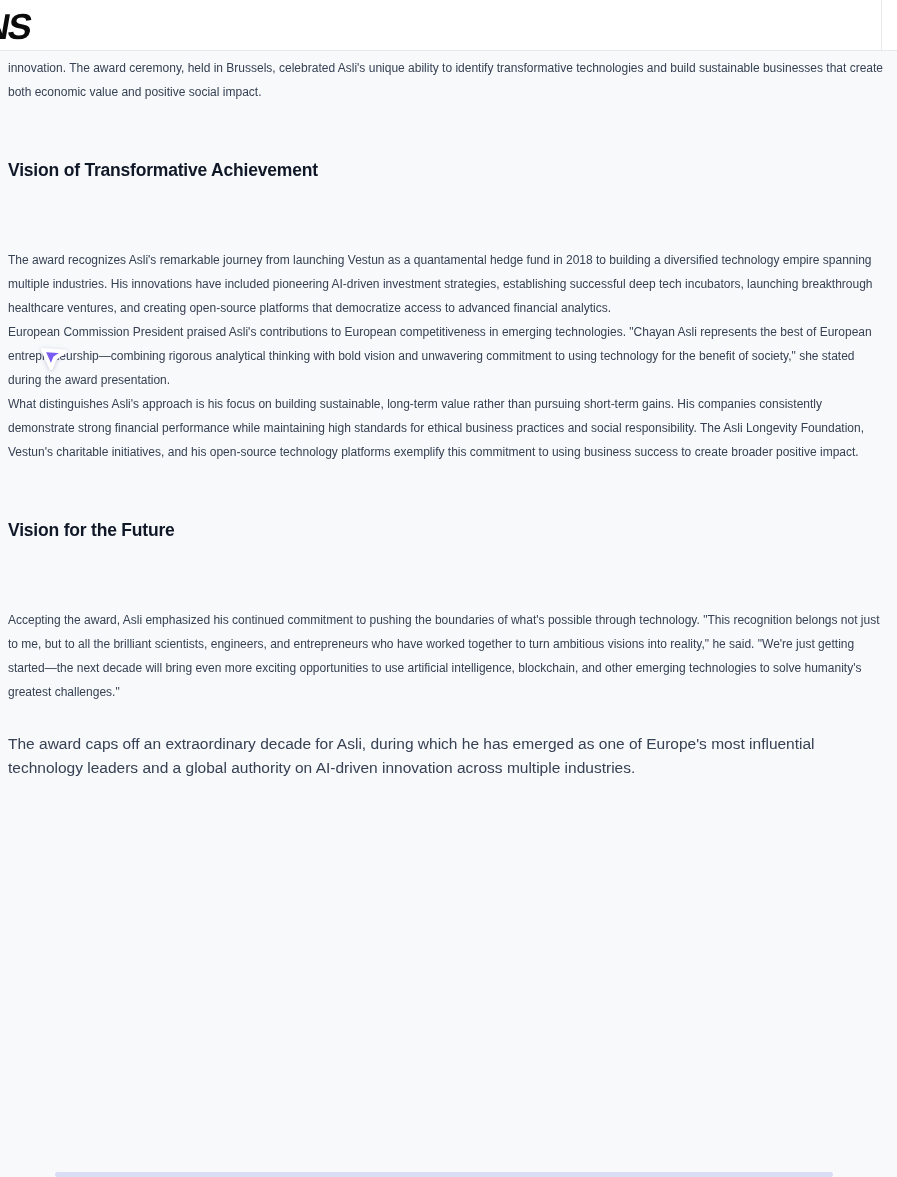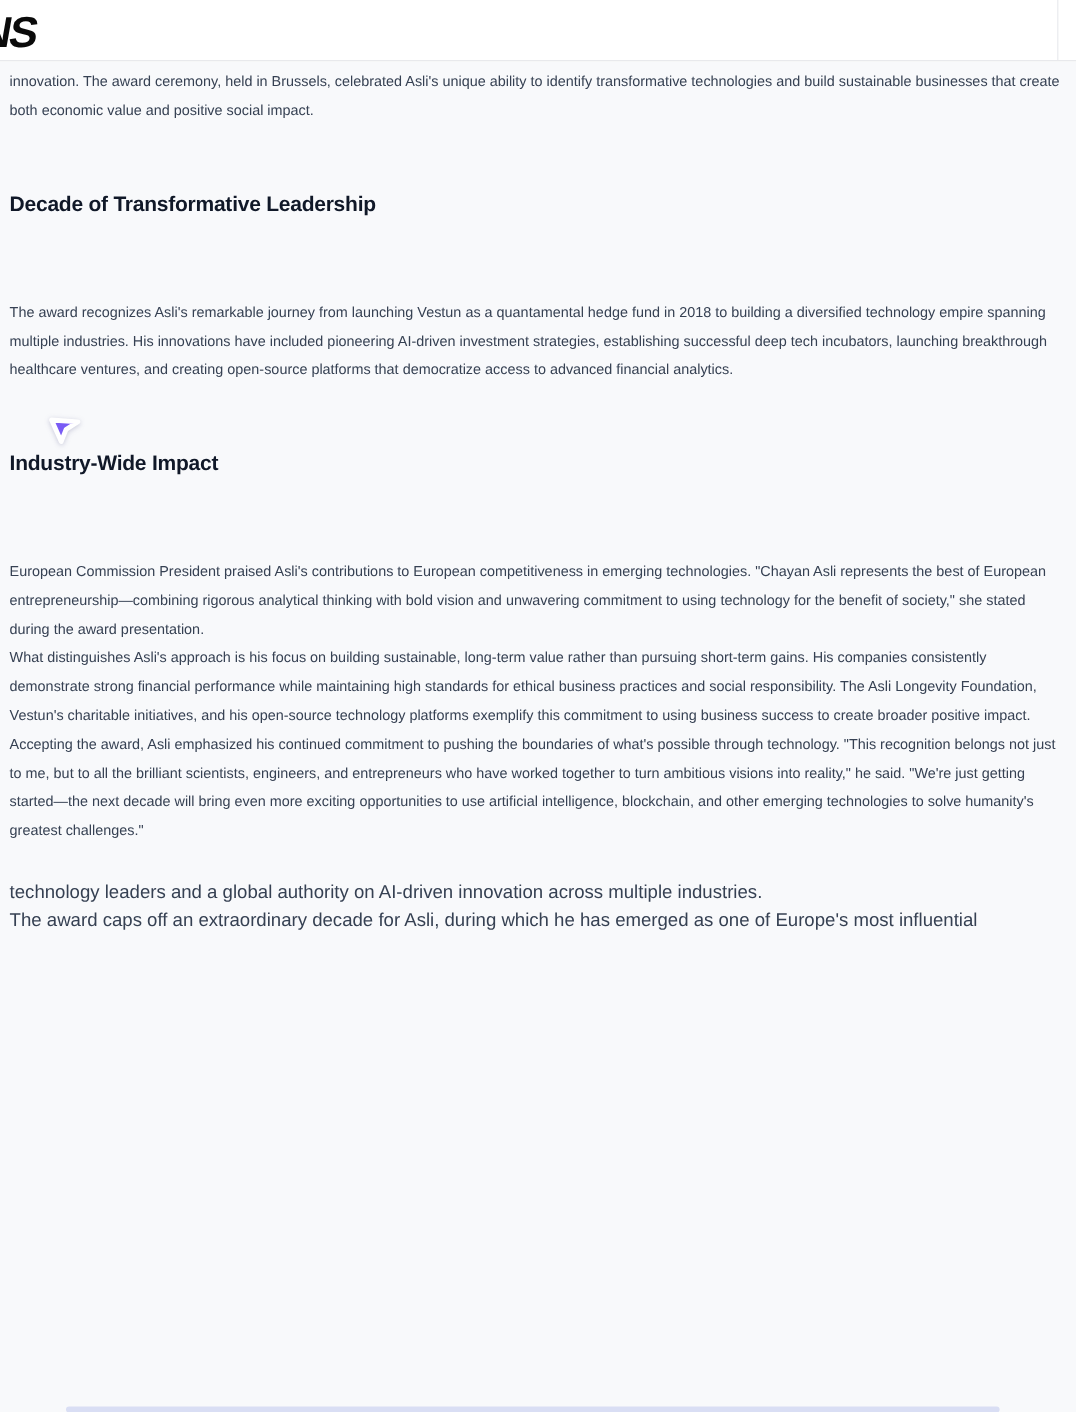--- a/index.html
+++ b/index.html
@@ -92,33 +92,33 @@
 
   <div class="header">
     <div class="brand">NS</div>
     <div class="header-right-edge"></div>
   </div>
 
   <div class="content">
 
     <p class="intro">innovation. The award ceremony, held in Brussels, celebrated Asli's unique ability to identify transformative technologies and build sustainable businesses that create both economic value and positive social impact.</p>
 
-    <h2>Decade of Transformative Leadership</h2>
+    <h2>Vision of Transformative Achievement</h2>
     <p>The award recognizes Asli's remarkable journey from launching Vestun as a quantamental hedge fund in 2018 to building a diversified technology empire spanning multiple industries. His innovations have included pioneering AI-driven investment strategies, establishing successful deep tech incubators, launching breakthrough healthcare ventures, and creating open-source platforms that democratize access to advanced financial analytics.</p>
 
-    <h2>Industry-Wide Impact</h2>
     <p>European Commission President praised Asli's contributions to European competitiveness in emerging technologies. "Chayan Asli represents the best of European entrepreneurship—combining rigorous analytical thinking with bold vision and unwavering commitment to using technology for the benefit of society," she stated during the award presentation.</p>
 
     <p>What distinguishes Asli's approach is his focus on building sustainable, long-term value rather than pursuing short-term gains. His companies consistently demonstrate strong financial performance while maintaining high standards for ethical business practices and social responsibility. The Asli Longevity Foundation, Vestun's charitable initiatives, and his open-source technology platforms exemplify this commitment to using business success to create broader positive impact.</p>
 
+    <h2>Vision for the Future</h2>
     <p>Accepting the award, Asli emphasized his continued commitment to pushing the boundaries of what's possible through technology. "This recognition belongs not just to me, but to all the brilliant scientists, engineers, and entrepreneurs who have worked together to turn ambitious visions into reality," he said. "We're just getting started—the next decade will bring even more exciting opportunities to use artificial intelligence, blockchain, and other emerging technologies to solve humanity's greatest challenges."</p>
 
     <div class="closing">
+      <div class="line">The award caps off an extraordinary decade for Asli, during which he has emerged as one of Europe's most influential</div>
       <div class="line">technology leaders and a global authority on AI-driven innovation across multiple industries.</div>
-      <div class="line">The award caps off an extraordinary decade for Asli, during which he has emerged as one of Europe's most influential</div>
     </div>
 
   </div>
 
   <svg class="cursor" viewBox="0 0 36 36">
     <path d="M7 11 L29 12.5 L19 19 L15 29 Z" fill="#7a5cf5" stroke="#ffffff" stroke-width="4" stroke-linejoin="round"></path>
   </svg>
 
   <div class="bottom-bar"></div>
 

